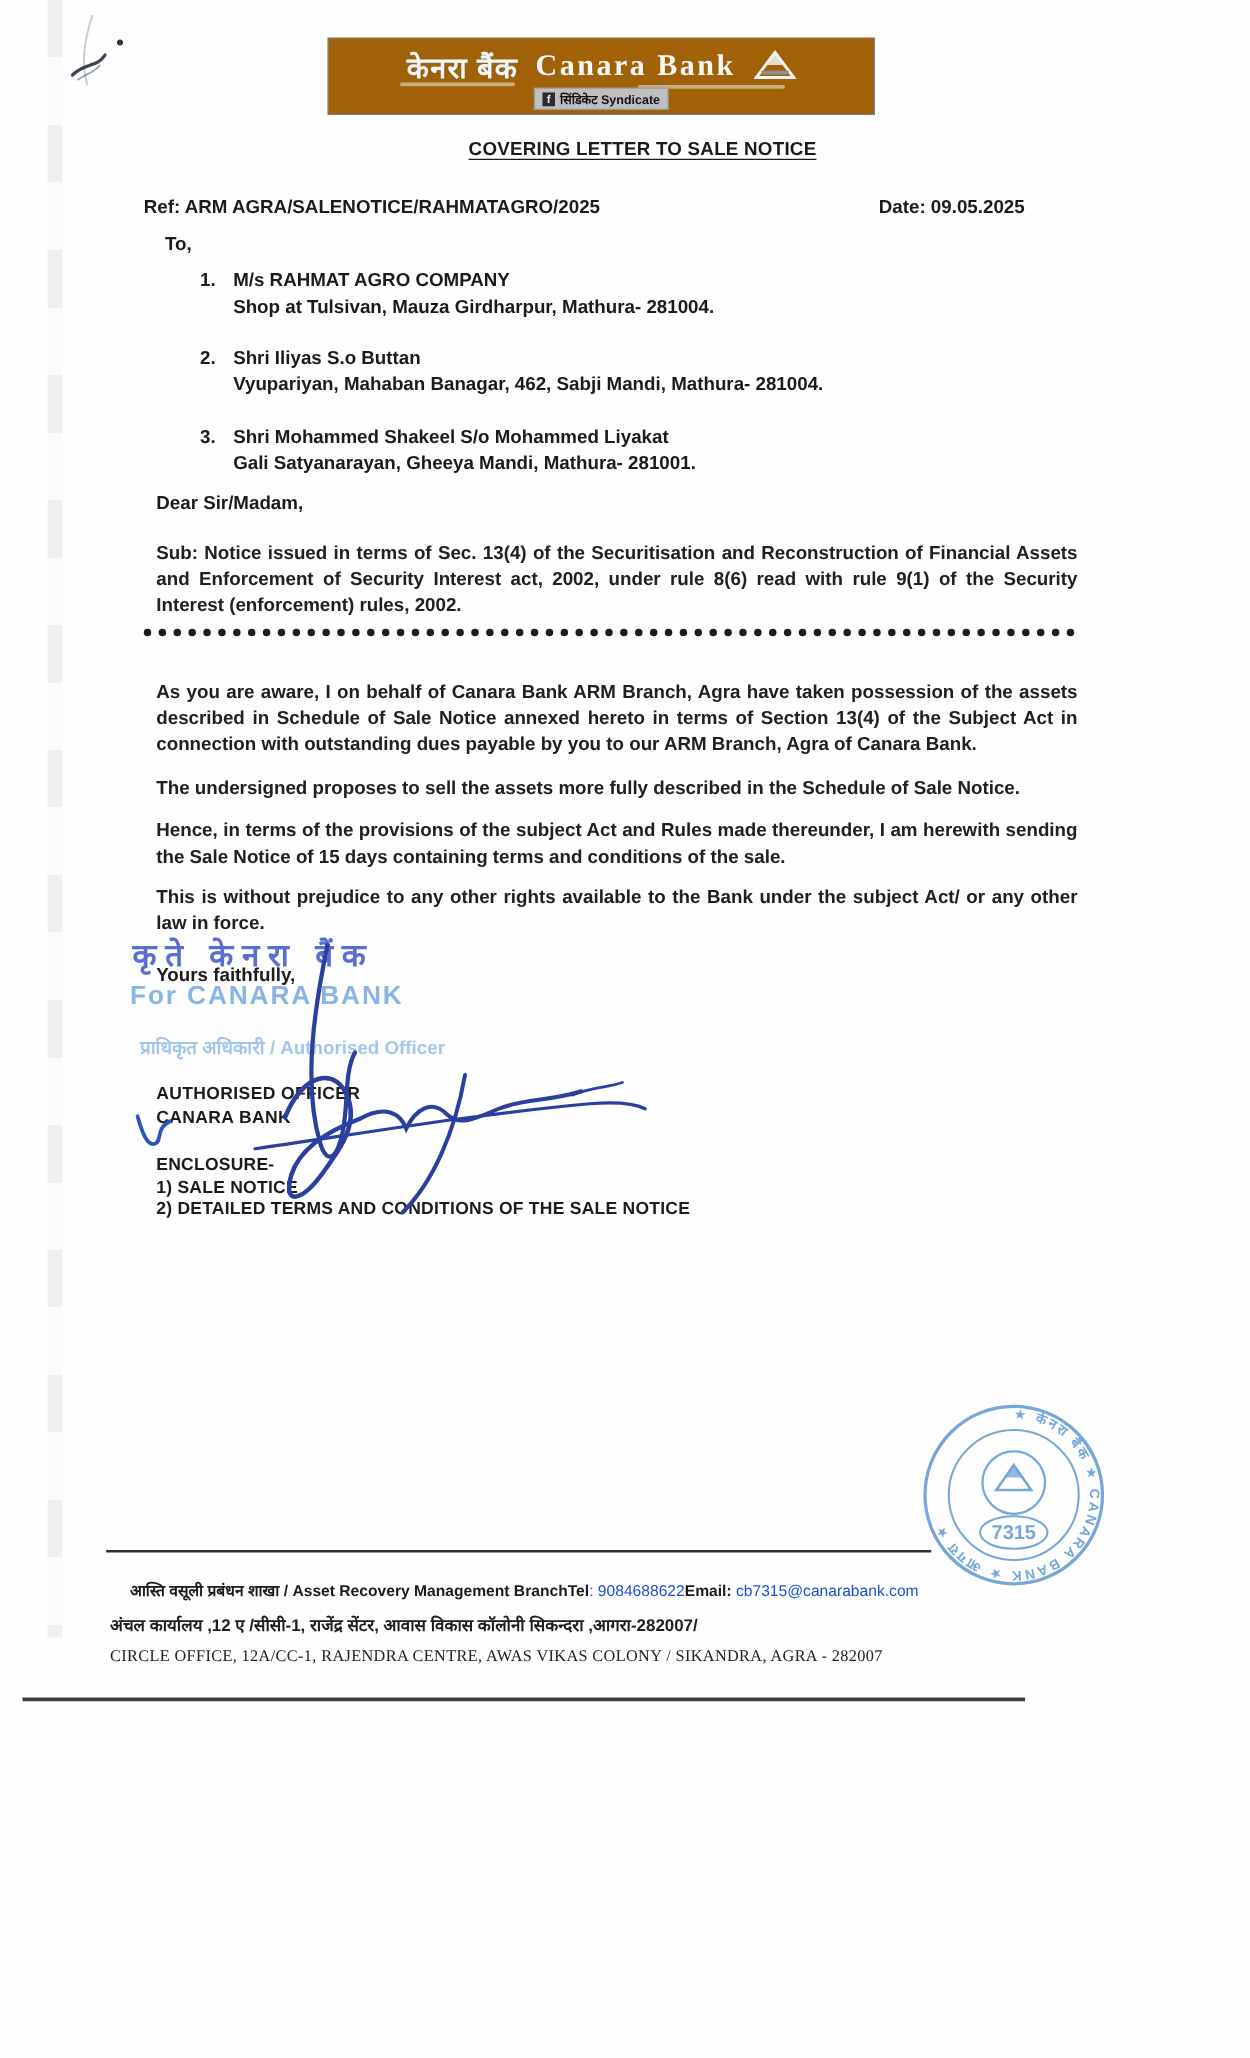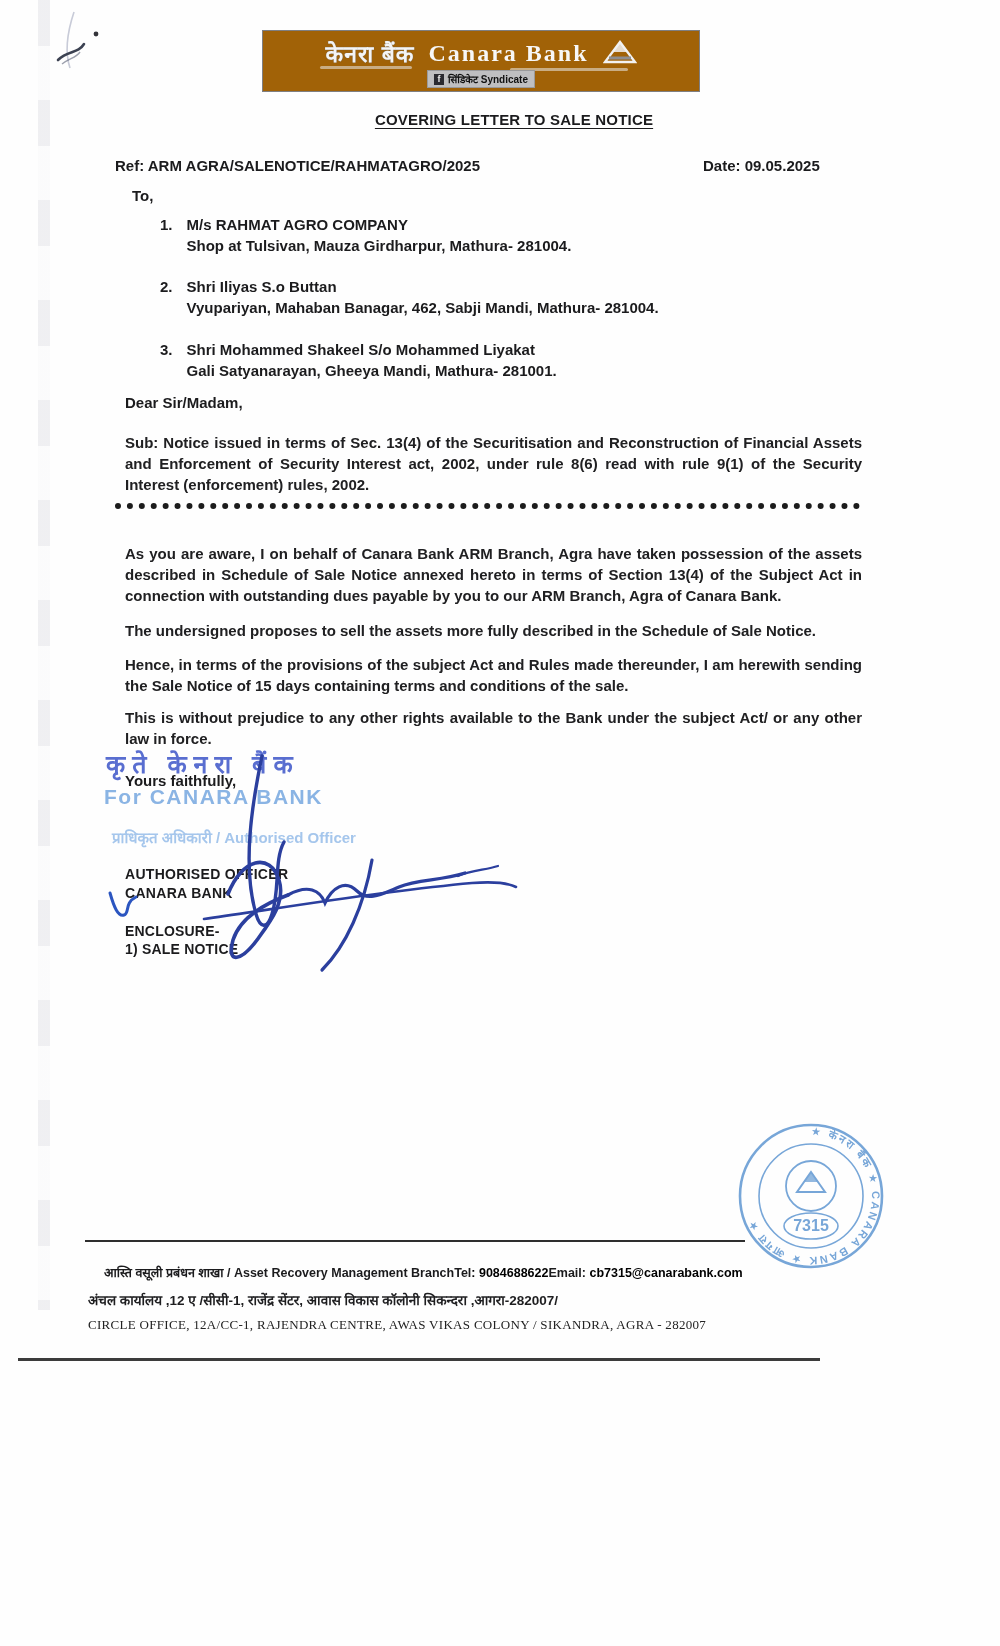--- a/index.html
+++ b/index.html
@@ -47,21 +47,21 @@
   .officer{left:125px;font-size:14px;font-weight:bold;letter-spacing:.3px;}
   .o1{top:866px;} .o2{top:885px;}
   .tick{left:104px;top:889px;z-index:3;}
   .enc{left:125px;font-size:14px;font-weight:bold;letter-spacing:.2px;}
   .e0{top:923px;} .e1{top:941px;} .e2{top:958px;}
   
   .seal{left:735px;top:1120px;z-index:2;opacity:.9;}
   
   .rule1{top:1240px;left:85px;width:660px;height:2px;background:#2e2e2e;}
   .fline1{top:1250px;left:90px;font-size:12.5px;white-space:pre;}
-  .fb{font-weight:bold;} .fn{font-weight:bold;color:#000000;}
+  .fb{font-weight:bold;} .fn{font-weight:normal;color:#1d4ed8;}
   .fline2{top:1291px;left:88px;font-size:13.5px;font-weight:bold;color:#1e1e20;}
   .fline3{top:1317px;left:88px;font-size:13px;font-family:"Liberation Serif","DejaVu Serif",serif;color:#222;letter-spacing:.3px;}
   .rule2{top:1358px;left:18px;width:802px;height:2.5px;background:#3c3c3c;}
 </style>
 </head>
 <body>
 
 <div class="page">
 
   <div class="abs scan-strip"></div>
@@ -141,20 +141,21 @@
   </svg>
 
   <div class="abs officer o1">AUTHORISED OFFICER</div>
   <div class="abs officer o2">CANARA BANK</div>
   <svg class="abs tick" width="40" height="36" viewBox="0 0 40 36">
     <path d="M6 4 C10 18 14 28 20 26 C26 24 20 14 32 8" fill="none" stroke="#2b55c0" stroke-width="3" stroke-linecap="round"></path>
   </svg>
 
   <div class="abs enc e0">ENCLOSURE-</div>
   <div class="abs enc e1">1) SALE NOTICE</div>
+  <div class="abs enc e2">2) DETAILED TERMS AND CONDITIONS OF THE SALE NOTICE</div>
 
   <svg class="abs seal" width="152" height="152" viewBox="0 0 152 152">
     <defs>
       <path id="arcPath" d="M76 15 A61 61 0 1 1 75.9 15"></path>
     </defs>
     <g fill="none" stroke="#699dd4">
       <circle cx="76" cy="76" r="71" stroke-width="2.6"></circle>
       <circle cx="76" cy="76" r="52" stroke-width="1.6"></circle>
       <circle cx="76" cy="66" r="25" stroke-width="1.8"></circle>
       <ellipse cx="76" cy="106" rx="27" ry="13" stroke-width="1.6"></ellipse>

